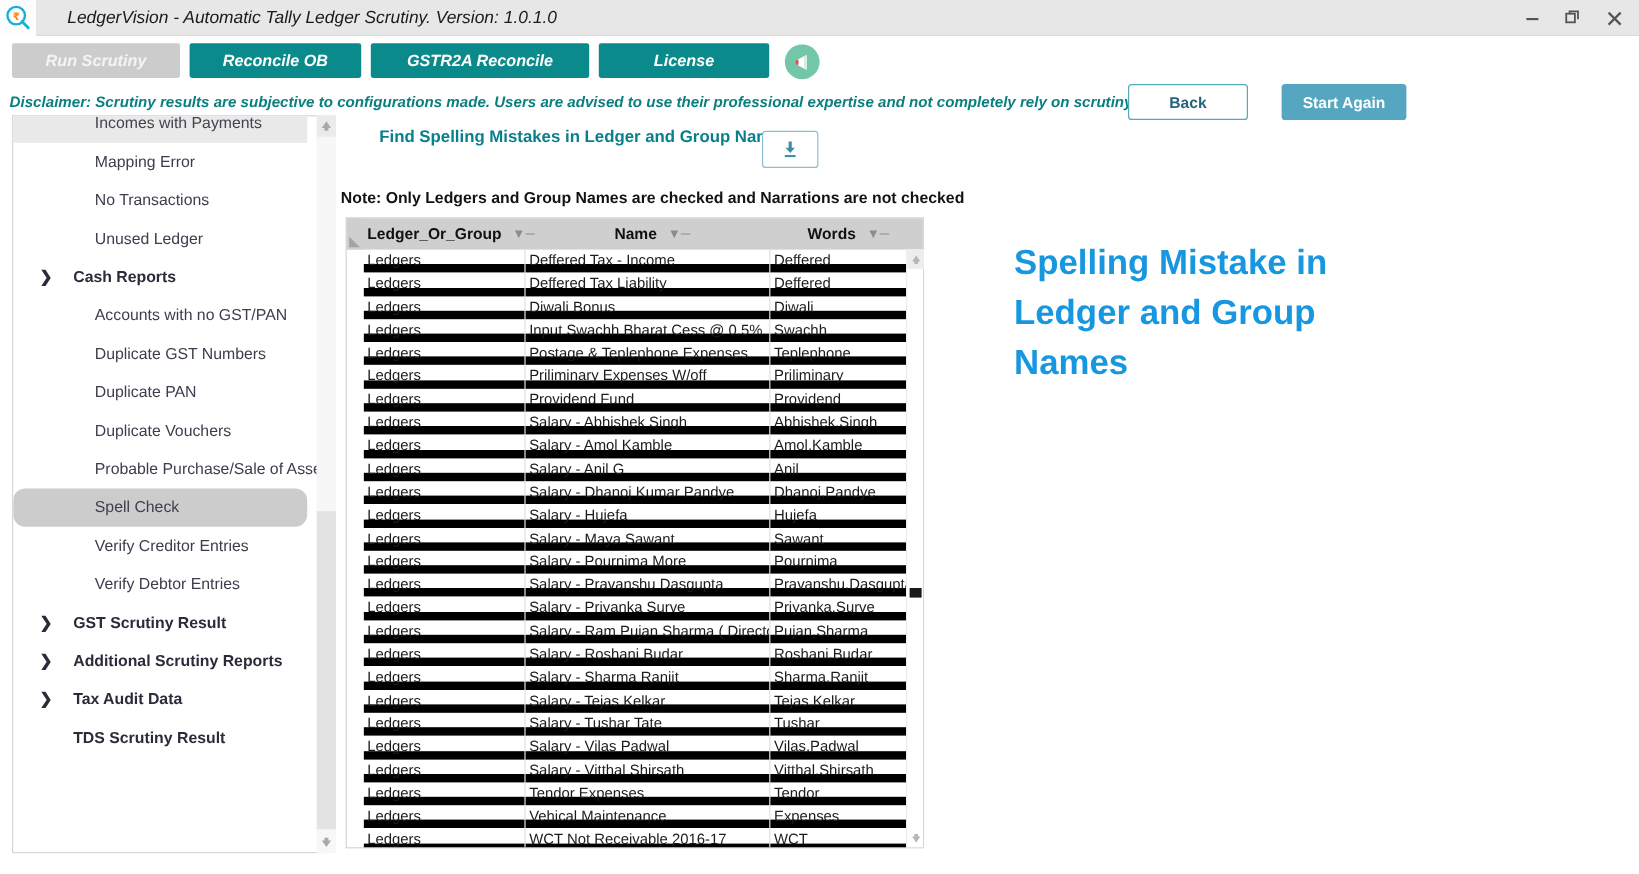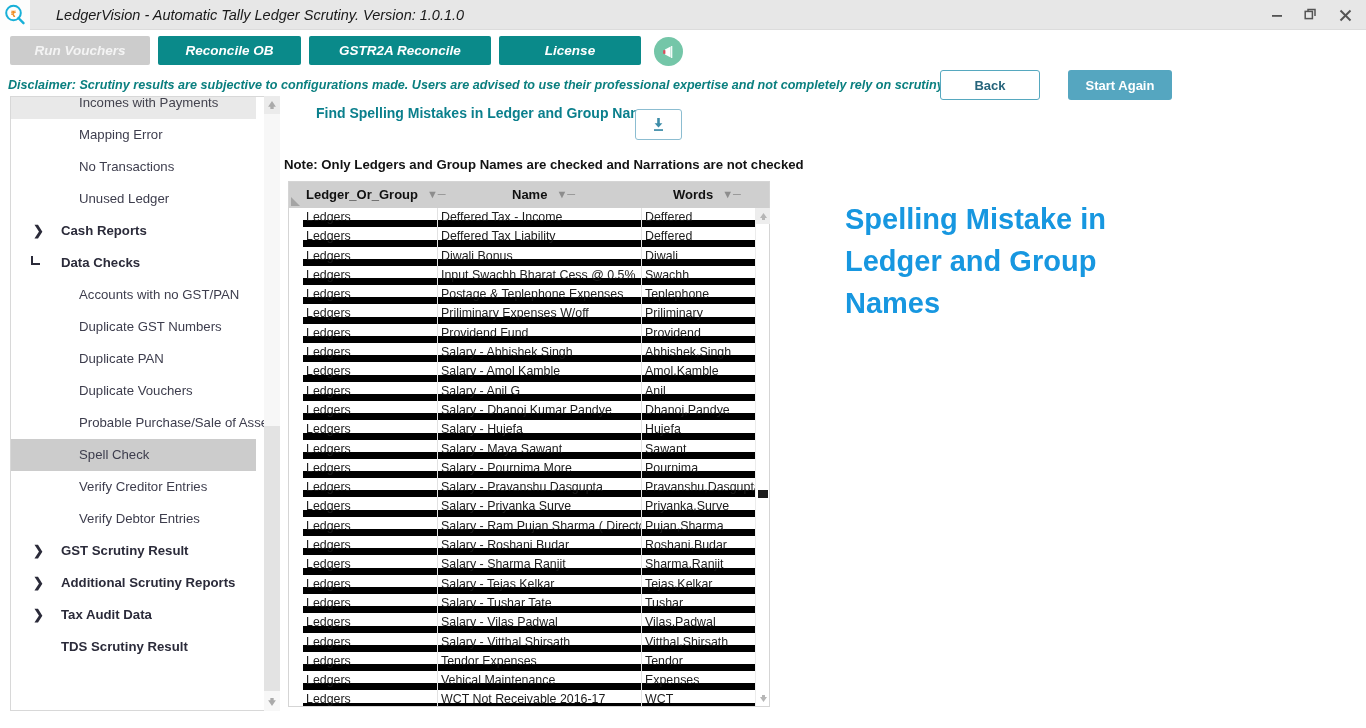--- a/index.html
+++ b/index.html
@@ -106,21 +106,21 @@
   .nav-group .chev-open {
     position: absolute; left: 20px; top: 9px;
     width: 9px; height: 9px;
     border-left: 2px solid #2b2b3a; border-bottom: 2px solid #2b2b3a;
   }
   .nav-child {
     height: 32px; line-height: 32px;
     font-size: 13.2px; color: #3d3d4d;
     padding-left: 68px; cursor: pointer; white-space: nowrap;
   }
-  .nav-child.selected { background: #cccccc; }
+  .nav-child.selected { background: #cccccc; border-radius: 10px; }
   .nav-child.partial { background: #e9e9e9; color: #44444f; }
 
   #sb-scroll {
     position: absolute; right: -10px; top: 0; width: 15px; height: 613px;
     background: #fbfbfb; border-left: 1px solid #ededed;
   }
   #sb-track {
     position: absolute; left: 0; top: 17px; width: 15px; height: 578px;
     background: #fbfbfb;
   }
@@ -274,21 +274,21 @@
   </div>
   <div class="winbtn" id="win-close">
     <svg width="13" height="13" viewBox="0 0 13 13">
       <line x1="1.5" y1="1.5" x2="11.5" y2="11.5" stroke="#545454" stroke-width="1.9"></line>
       <line x1="11.5" y1="1.5" x2="1.5" y2="11.5" stroke="#545454" stroke-width="1.9"></line>
     </svg>
   </div>
 </div>
 
 <div id="toolbar">
-  <div class="tbtn" id="btn-run">Run Vouchers</div>
+  <div class="tbtn" id="btn-run">Run Scrutiny</div>
   <div class="tbtn" id="btn-ob">Reconcile OB</div>
   <div class="tbtn" id="btn-gstr">GSTR2A Reconcile</div>
   <div class="tbtn" id="btn-license">License</div>
 </div>
 <div id="btn-announce">
   <svg width="18" height="18" viewBox="0 0 18 18">
     <path d="M5 6.6 L10.6 3.4 L10.6 14.6 L5 11.4 Z" fill="#ffffff"></path>
     <path d="M3.2 7.2 L5.4 7.2 L5.4 10.8 L3.2 10.8 Z" fill="#e0475a"></path>
     <path d="M11.1 3.1 L12.3 3.1 L12.3 14.9 L11.1 14.9 Z" fill="#ffffff"></path>
   </svg>
@@ -300,21 +300,20 @@
 <div id="btn-back">Back</div>
 <div id="btn-start-again">Start Again</div>
 
 <div id="sidebar">
   <div id="sidebar-inner">
       <div class="nav-child partial"><span>Incomes with Payments</span></div>
       <div class="nav-child"><span>Mapping Error</span></div>
       <div class="nav-child"><span>No Transactions</span></div>
       <div class="nav-child"><span>Unused Ledger</span></div>
       <div class="nav-group"><span class="chev">❯</span><span>Cash Reports</span></div>
-      <div class="nav-group"><span class="chev-open"></span><span>Data Checks</span></div>
       <div class="nav-child"><span>Accounts with no GST/PAN</span></div>
       <div class="nav-child"><span>Duplicate GST Numbers</span></div>
       <div class="nav-child"><span>Duplicate PAN</span></div>
       <div class="nav-child"><span>Duplicate Vouchers</span></div>
       <div class="nav-child"><span>Probable Purchase/Sale of Assets</span></div>
       <div class="nav-child selected"><span>Spell Check</span></div>
       <div class="nav-child"><span>Verify Creditor Entries</span></div>
       <div class="nav-child"><span>Verify Debtor Entries</span></div>
       <div class="nav-group"><span class="chev">❯</span><span>GST Scrutiny Result</span></div>
       <div class="nav-group"><span class="chev">❯</span><span>Additional Scrutiny Reports</span></div>

